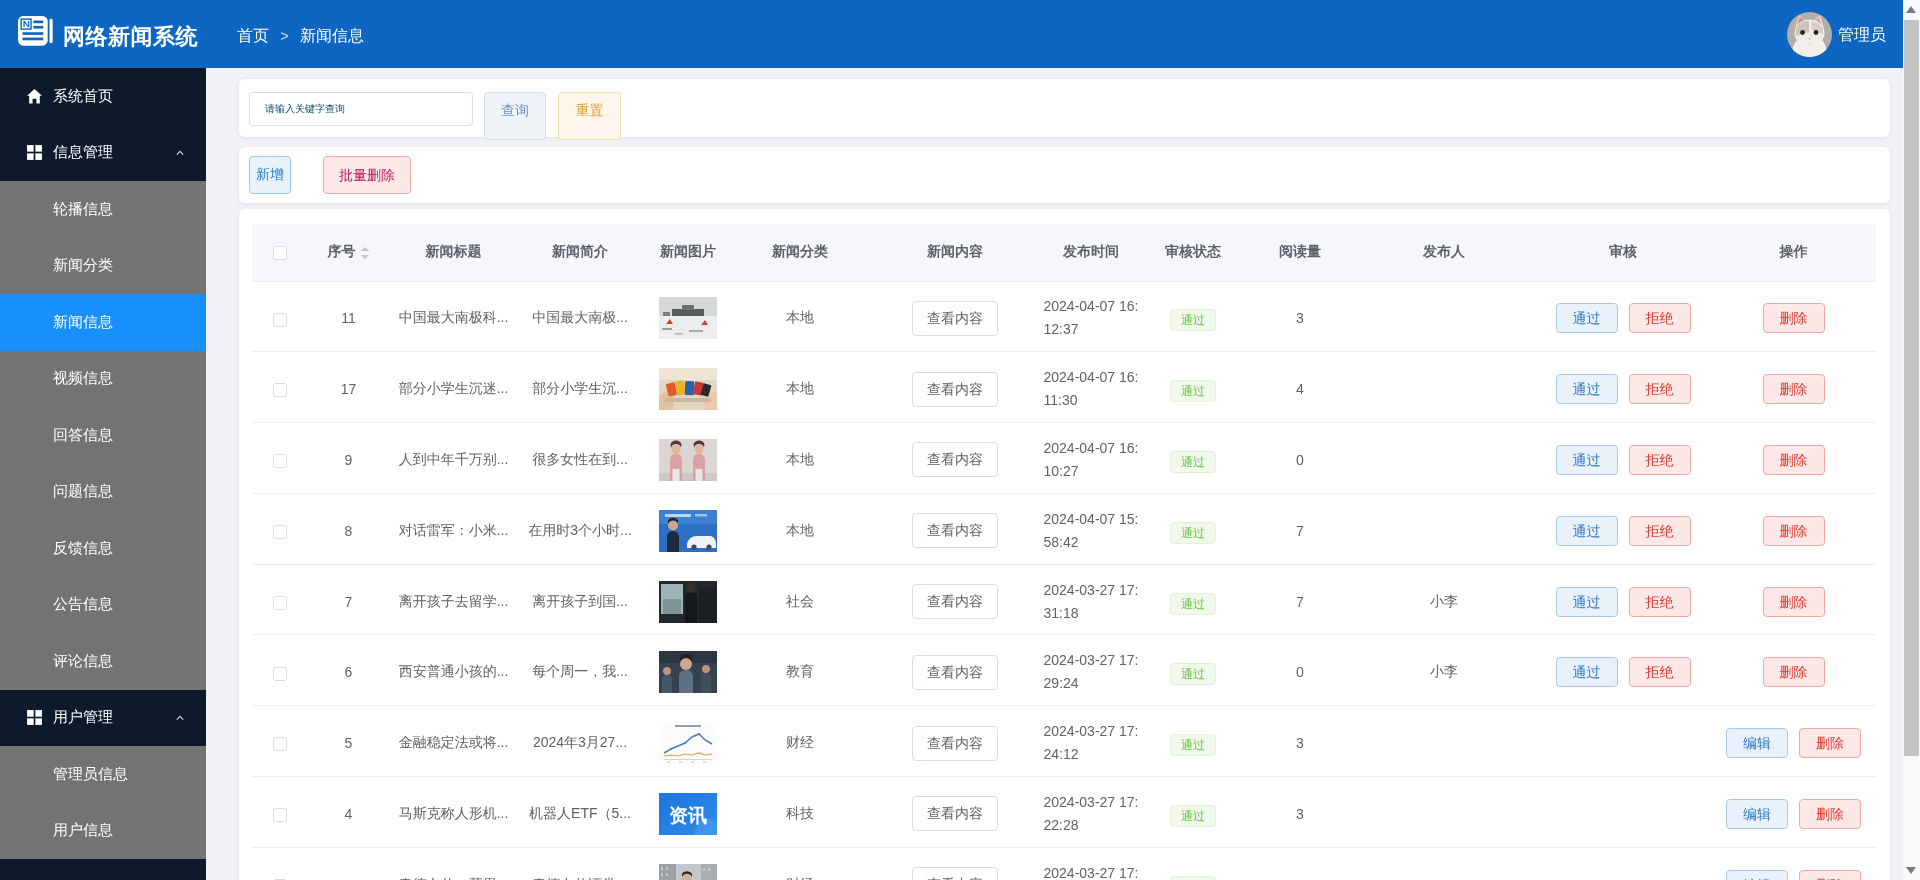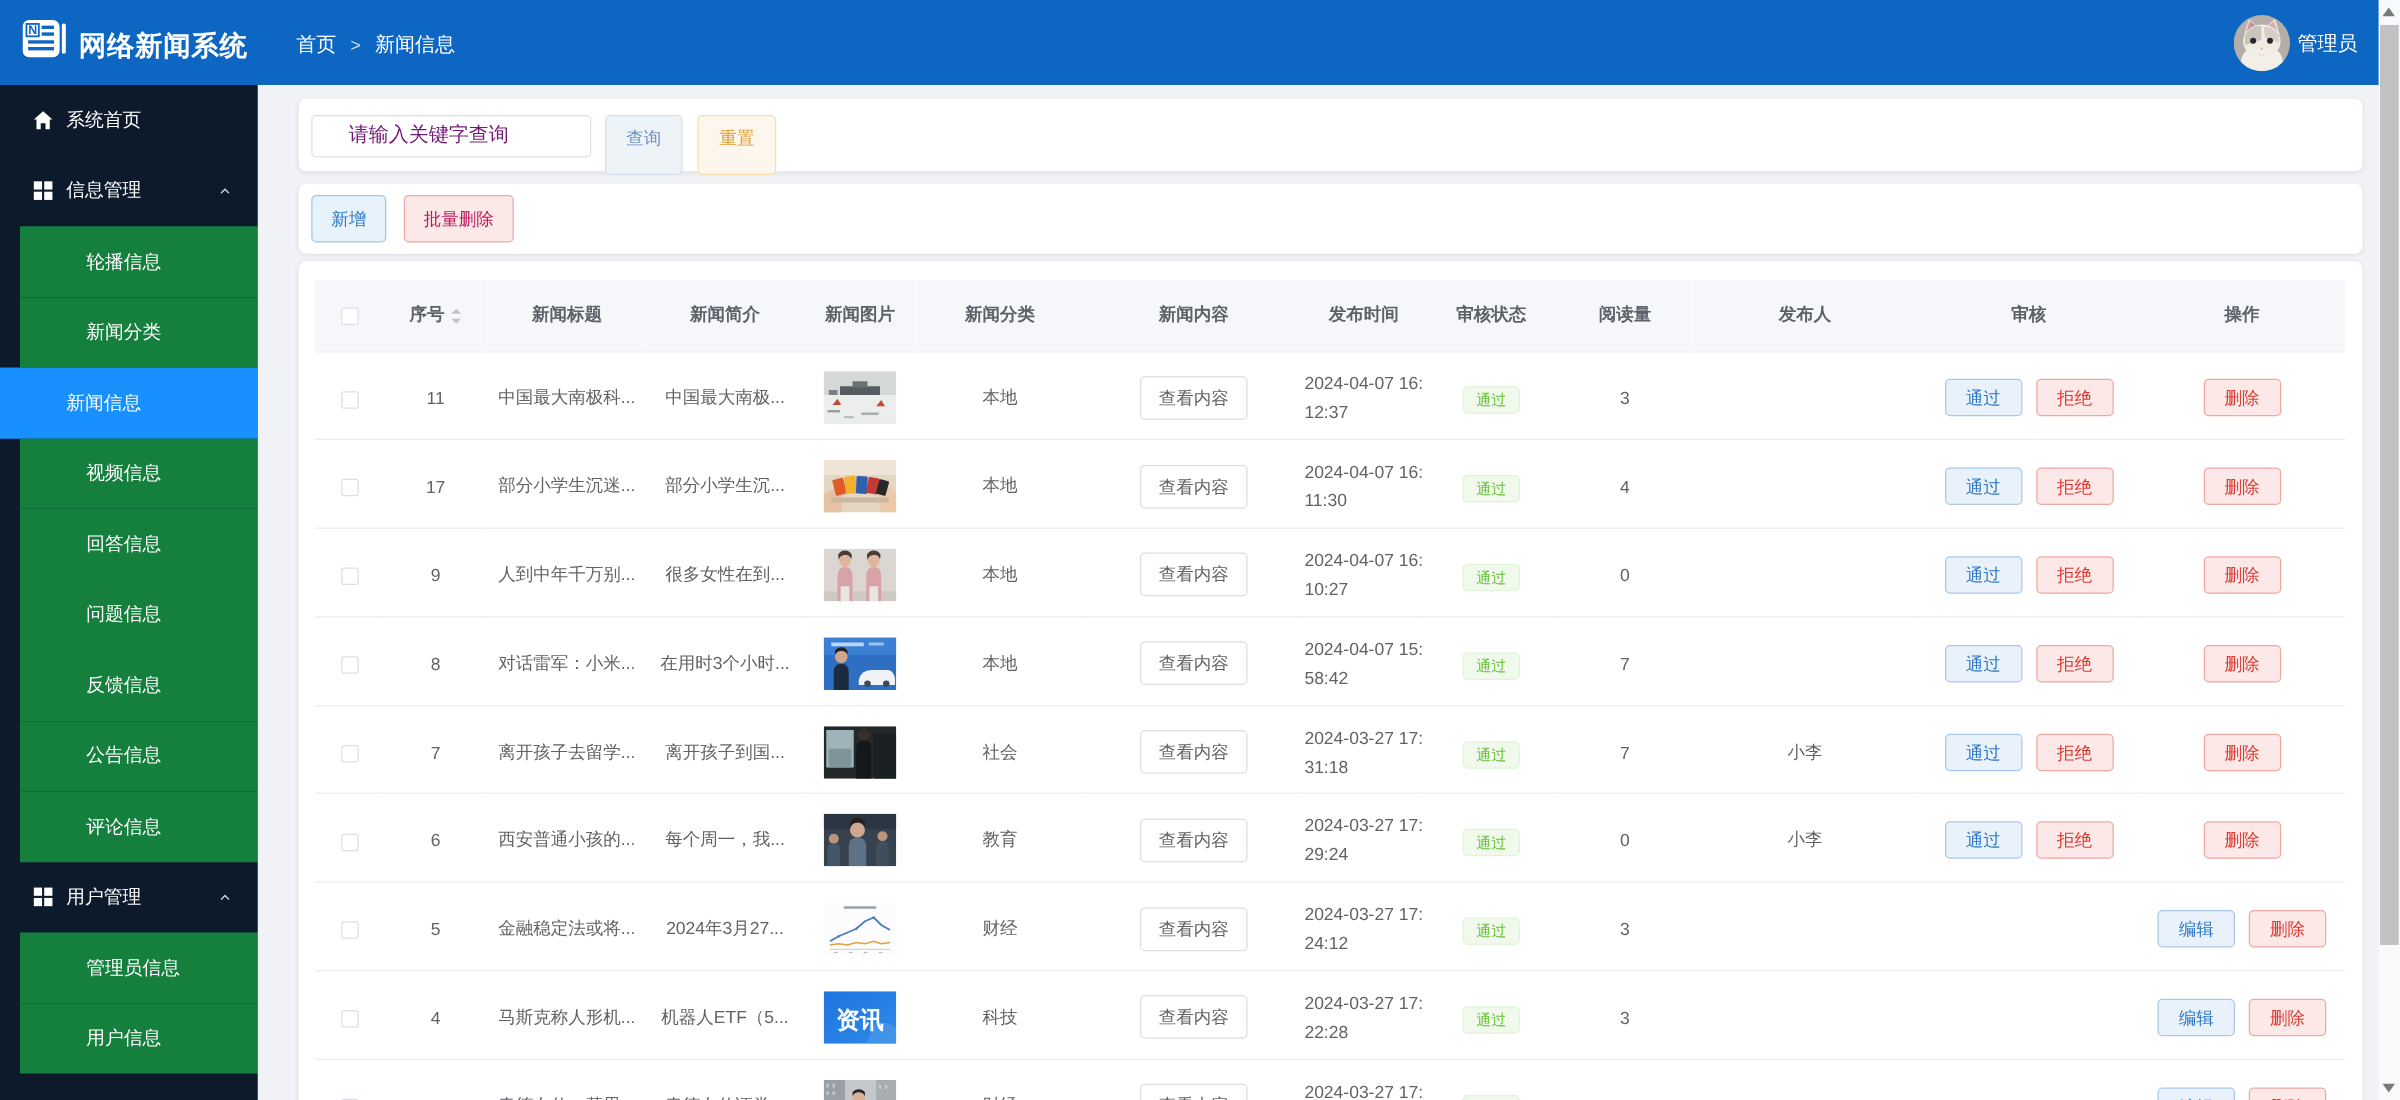--- a/index.html
+++ b/index.html
@@ -13,32 +13,32 @@
 .crumb .sep { color:#cfe0f2; margin:0 7px; font-size:14px; }
 .avatar { position:absolute; left:1787px; top:12px; width:45px; height:45px; border-radius:50%; overflow:hidden; }
 .admin-name { position:absolute; left:1838px; top:25px; color:#fff; font-size:16px; }
 
 .sidebar { position:absolute; left:0; top:68px; width:206px; height:812px; background:#0c1a2c; z-index:4; }
 .menu-item { position:relative; height:56.5px; display:flex; align-items:center; color:#fff; font-size:15px; }
 .menu-item .txt { position:absolute; left:53px; }
 .menu-item .ico { position:absolute; left:26px; width:17px; height:17px; }
 .menu-item .arrow { position:absolute; right:22px; top:50%; margin-top:-4px; width:8px; height:8px; }
 .m-top { background:#0c1a2c; }
-.m-sub { background:#15803d;margin-left:16px; }
+.m-sub { background:#737373; }
 .m-active { background:#1890ff; }
 
 .card { position:absolute; background:#fff; border-radius:6px; box-shadow:0 1px 4px rgba(0,21,41,.08); }
 #card1 { left:239px; top:79px; width:1651px; height:58px; }
 #card2 { left:239px; top:147px; width:1651px; height:56px; }
 #card3 { left:239px; top:209px; width:1651px; height:810px; }
-.search-input { position:absolute; left:10px; top:13px; width:224px; height:34px; border:1px solid #dcdfe6; border-radius:4px; background:#fff; color:#701a75; font-size:16px; line-height:32px; padding-left:29px; }
+.search-input { position:absolute; left:10px; top:13px; width:224px; height:34px; border:1px solid #dcdfe6; border-radius:4px; background:#fff; color:#0c4a6e; font-size:10px; line-height:32px; padding-left:15px; }
 .btn { display:inline-block; text-align:center; border-radius:4px; font-size:14px; cursor:default; }
 .btn-query { position:absolute; left:245px; top:13px; width:62px; height:48px; line-height:34px; background:#eef3f8; border:1px solid #d3e0ec; color:#6b93bb; }
 .btn-reset { position:absolute; left:319px; top:13px; width:63px; height:48px; line-height:34px; background:#fdf6ec; border:1px solid #f3dfa8; color:#dda135; }
-.btn-add { position:absolute; left:10px; top:9px; width:60px; height:38px; line-height:36px; background:#e8f2fb; border:1px solid #a0c8e8; color:#2c7cc4; }
+.btn-add { position:absolute; left:10px; top:9px; width:42px; height:38px; line-height:36px; background:#e8f2fb; border:1px solid #a0c8e8; color:#2c7cc4;font-family:Liberation Mono, monospace; }
 .btn-bdel { position:absolute; left:84px; top:9px; width:88px; height:38px; line-height:36px; background:#fbe9e8; border:1px solid #f0a8a8; color:#be185d; }
 
 table { border-collapse:collapse; table-layout:fixed; width:1624px; margin:15px 0 0 13px; font-size:14px; color:#606266; }
 th { height:57px; background:#f5f7fa; font-weight:bold; color:#5c6268; text-align:center; border-bottom:1px solid #ebeef5; font-size:14px; }
 td { height:70.8px; padding-top:4px; text-align:center; border-bottom:1px solid #ebeef5; overflow:hidden; white-space:nowrap; }
 .cbx { display:inline-block; width:14px; height:14px; border:1px solid #dcdfe6; border-radius:2px; background:#fff; vertical-align:middle; }
 .thumb { display:inline-block; width:58px; height:42px; vertical-align:middle; }
 .view-btn { display:inline-block; width:86px; height:35px; line-height:33px; border:1px solid #d9dde4; border-radius:4px; background:#fff; color:#606266; font-size:14px; }
 .tag-green { display:inline-block; position:relative; top:2px; width:46px; height:22px; line-height:20px; background:#f0f9eb; border:1px solid #e1f3d8; color:#67c23a; border-radius:4px; font-size:12px; }
 .sbtn { display:inline-block; width:62px; height:30px; line-height:28px; border-radius:4px; font-size:14px; }

